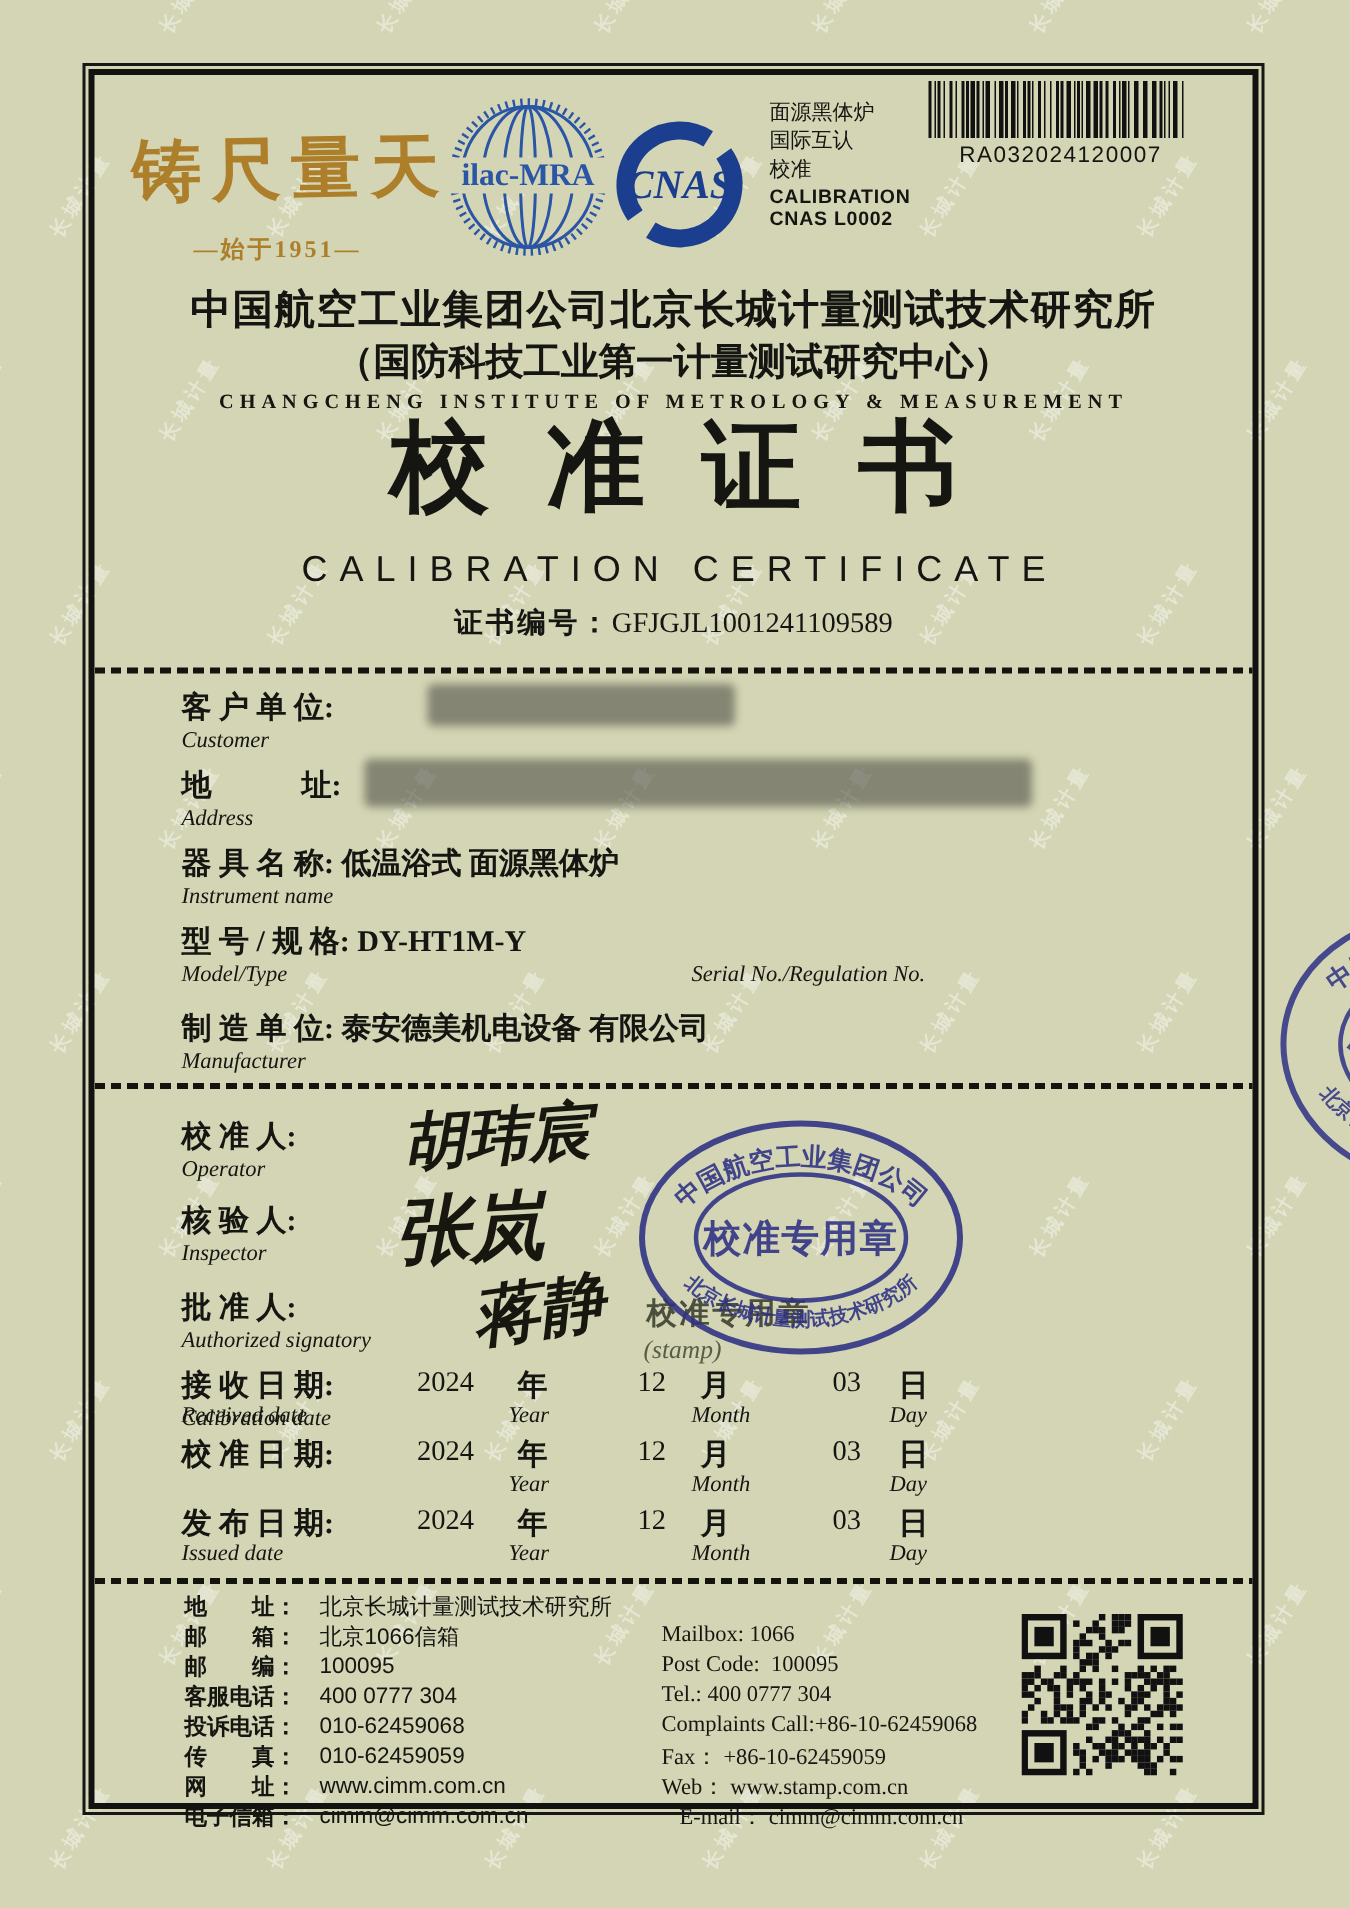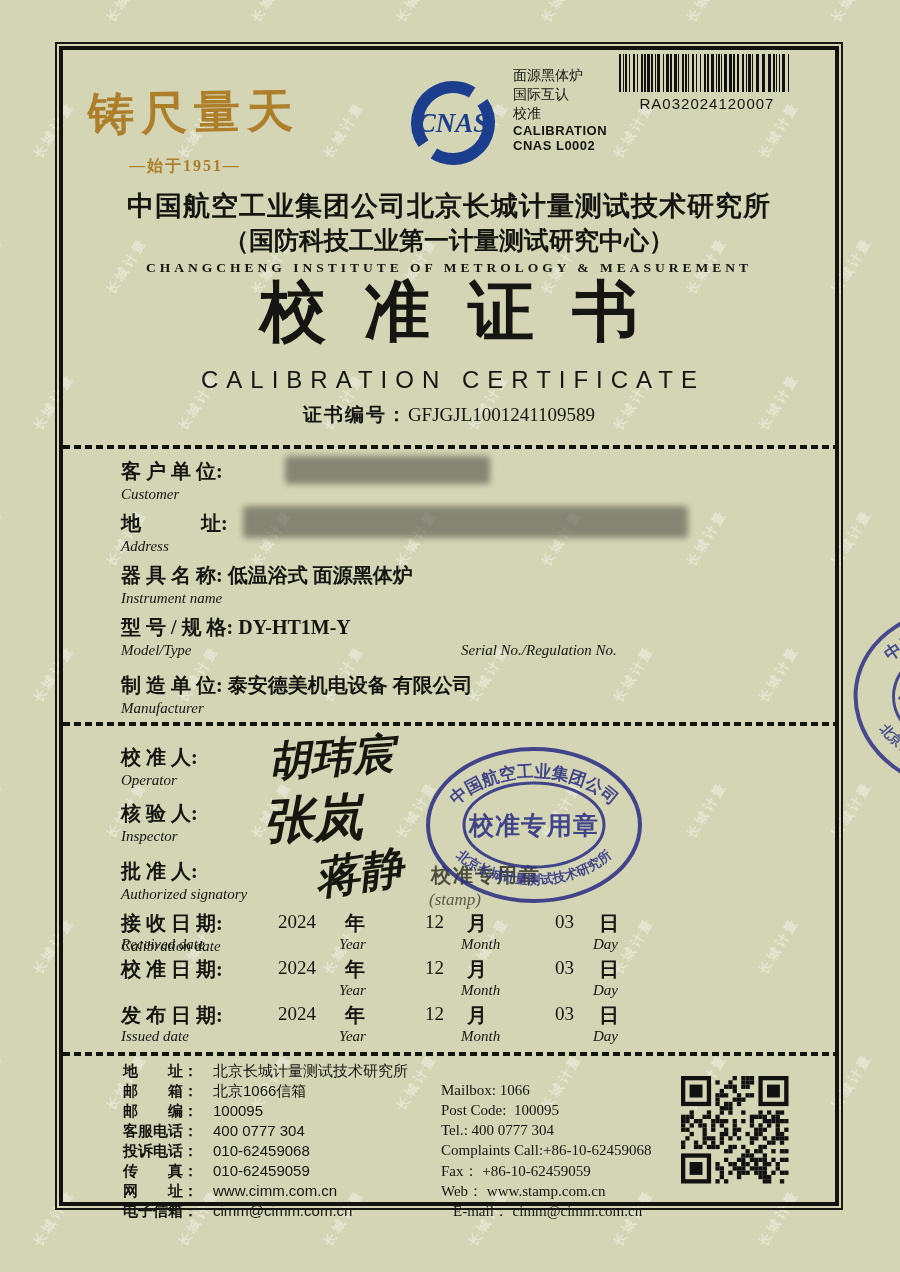--- a/index.html
+++ b/index.html
@@ -150,20 +150,31 @@
       <span class="wm" style="left: 747px; top: 1209px;">长城计量</span>
       <span class="wm" style="left: 892px; top: 1209px;">长城计量</span>
     </div>
 
   <div class="frame">
     <div class="inner">
 
       <div class="motto">铸尺量天</div>
       <div class="since">—始于1951—</div>
 
+      <div class="ilac">
+        <svg width="106" height="116" viewBox="0 0 106 116">
+          <circle cx="53" cy="58" r="50" fill="none" stroke="#2b55a5" stroke-width="5" stroke-dasharray="1.6 3.4"></circle>
+          <ellipse cx="53" cy="58" rx="44" ry="47" fill="none" stroke="#2b55a5" stroke-width="2"></ellipse>
+          <ellipse cx="53" cy="58" rx="30" ry="47" fill="none" stroke="#2b55a5" stroke-width="2"></ellipse>
+          <ellipse cx="53" cy="58" rx="16" ry="47" fill="none" stroke="#2b55a5" stroke-width="2"></ellipse>
+          <ellipse cx="53" cy="58" rx="5" ry="47" fill="none" stroke="#2b55a5" stroke-width="2"></ellipse>
+          <rect x="0" y="45" width="106" height="24" fill="#d3d5b4"></rect>
+          <text x="53" y="63" text-anchor="middle" font-size="21" font-weight="bold" fill="#2b55a5" font-family="Liberation Sans, sans-serif">ilac-MRA</text>
+        </svg>
+      </div>
 
       <div class="cnas">
         <svg width="96" height="86" viewBox="0 0 96 86">
           <circle cx="48" cy="43" r="36" fill="none" stroke="#1c3e8e" stroke-width="12" pathLength="220" stroke-dasharray="96 14" transform="rotate(-35 48 43)"></circle>
           <text x="48" y="52" text-anchor="middle" font-size="27" font-weight="900" font-style="italic" fill="#1c3e8e" font-family="Liberation Sans, sans-serif">CNAS</text>
         </svg>
       </div>
 
       <div class="accred">
         <div>面源黑体炉</div>

